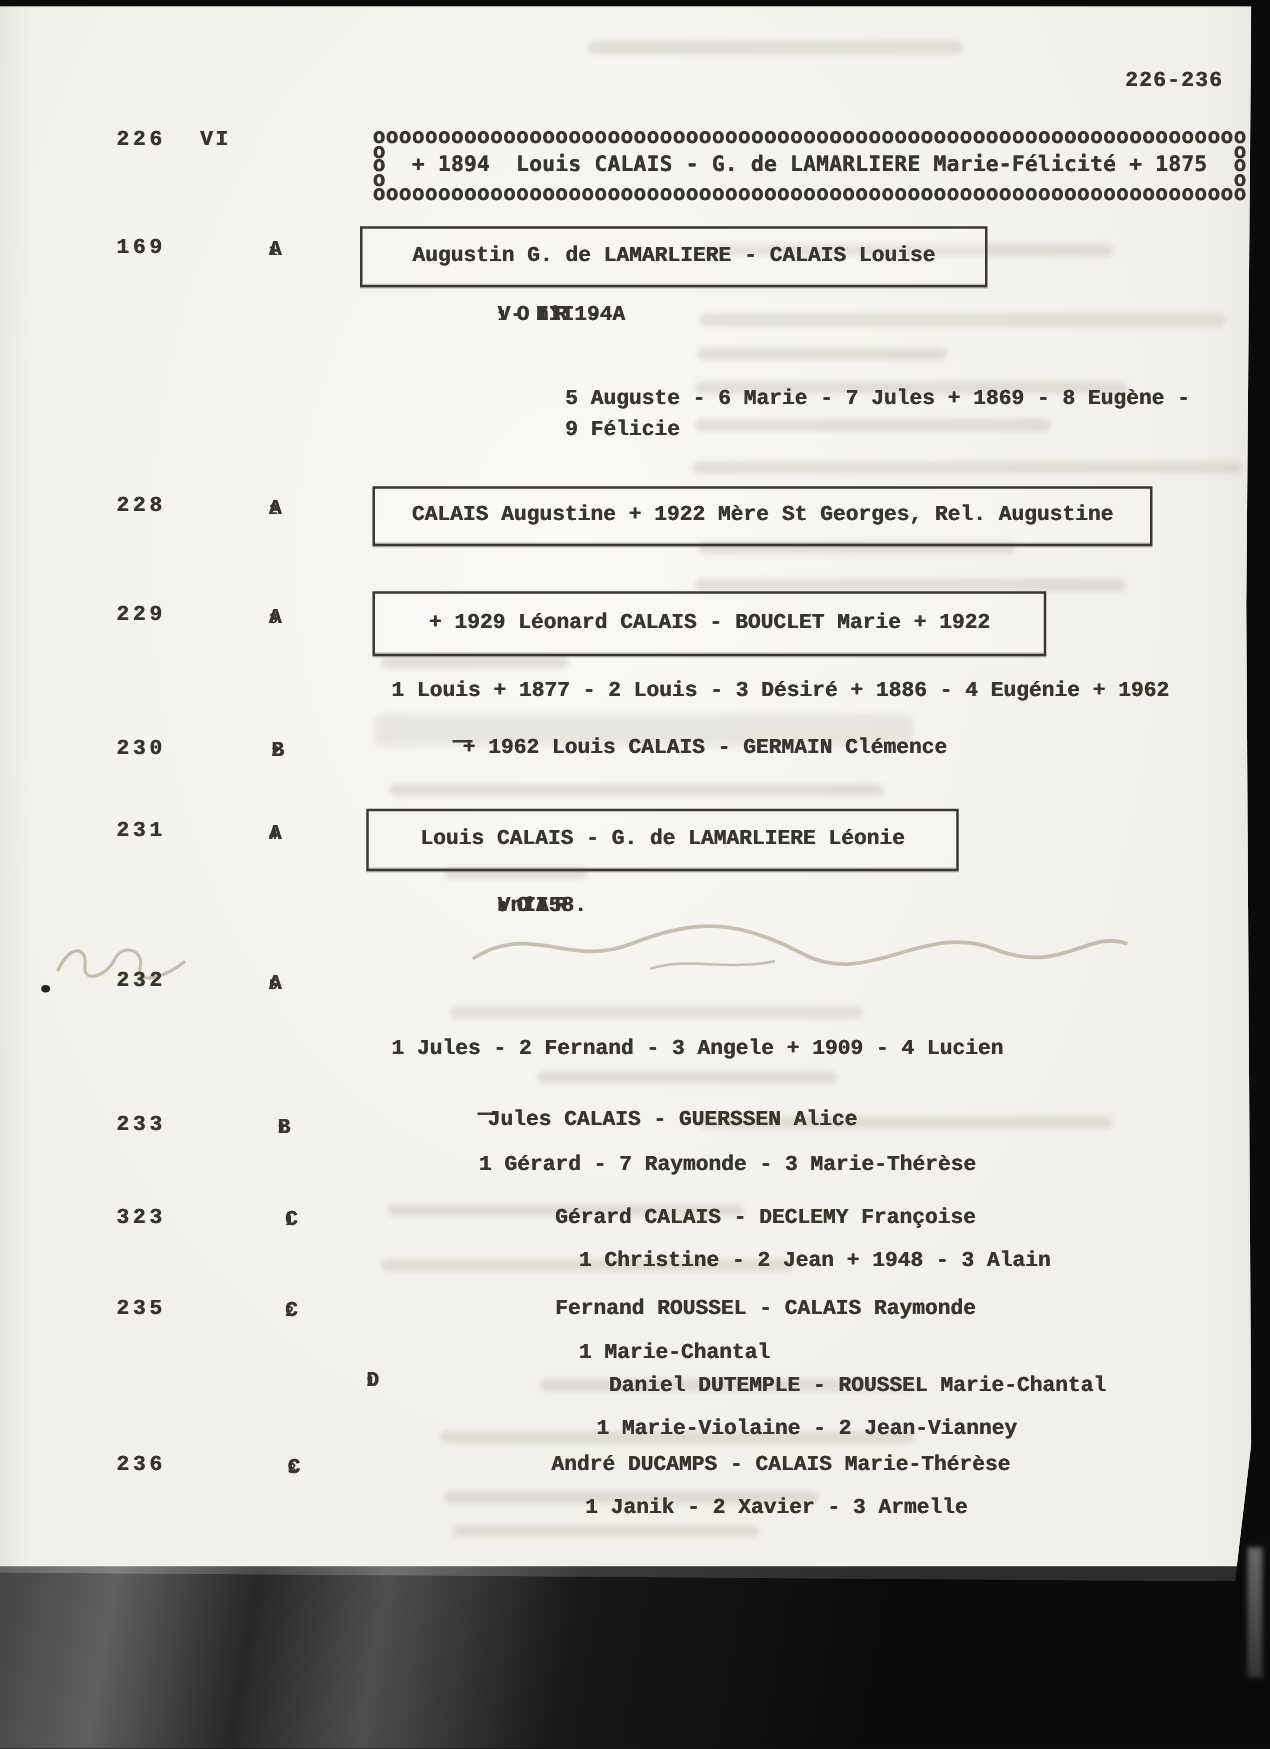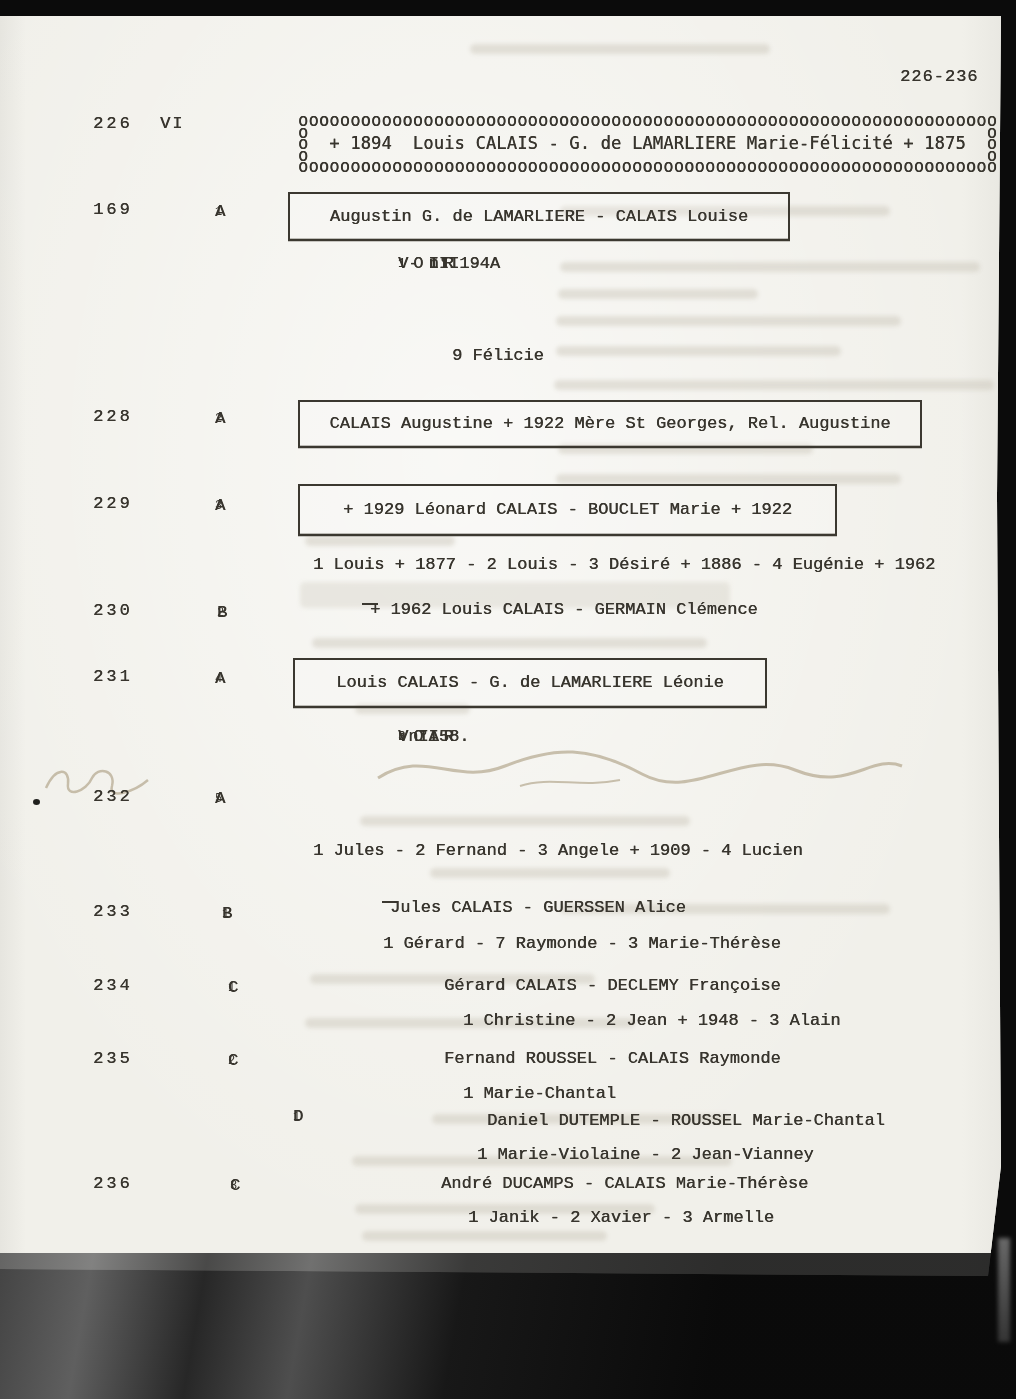--- a/index.html
+++ b/index.html
@@ -1,26 +1,26 @@
 <!DOCTYPE html>
 <html><head>
 <meta charset="utf-8">
 <style>
   html,body{margin:0;padding:0;background:#0b0b0b;}
   .canvas{position:relative;width:1016px;height:1399px;overflow:hidden;
           background:#0b0b0b;
           font-family:"Liberation Mono","DejaVu Sans Mono",monospace;
           color:#38352e;}
   
-  .page{position:absolute;left:0;top:16px;width:1002px;height:1260px;
+  .page{position:absolute;left:0;top:5px;width:1002px;height:1260px;
         background:
           radial-gradient(ellipse at 45% 35%, rgba(255,255,255,.55), rgba(255,255,255,0) 70%),
           linear-gradient(to right,#e6e5df 0px,#f1f0ea 26px,#f1f0ea 96%,#e9e8e2 100%),
           #f1f0ea;
-        clip-path:polygon(0 0,1001px 0,997px 480px,1001px 1150px,988px 1260px,0 1253px);}
+        clip-path:polygon(0 0,1001px 0,997px 480px,1001px 1150px,988px 1260px,0 1253px);font-weight:bold;}
   .page *{position:absolute;}
   
   .t{white-space:pre;font-size:17px;line-height:22px;
      text-shadow:.4px 0 0 currentColor;}
   .num{letter-spacing:3px;}
   .gen{letter-spacing:2px;}
   .code sub{font-size:12px;vertical-align:-6px;text-shadow:none;}
   .boxed{border:2px solid #3b3830;display:flex;align-items:center;justify-content:center;
          box-shadow:inset 0 -1px 0 rgba(59,56,48,.3), 0 1px 0 rgba(59,56,48,.25);
          background:rgba(255,255,255,.18);}
@@ -84,20 +84,21 @@
     <div class="inkdot" style="left:33px;top:783px"></div>
 
     <div class="t num" style="left:93px;top:97px">226</div>
     <div class="t gen" style="left:160px;top:97px">VI</div>
     <pre class="obox" style="left:282px;top:83px"><div>ooooooooooooooooooooooooooooooooooooooooooooooooooooooooooooooooooo</div><div>o                                                                 o</div><div>o  + 1894  Louis CALAIS - G. de LAMARLIERE Marie-Félicité + 1875  o</div><div>o                                                                 o</div><div>ooooooooooooooooooooooooooooooooooooooooooooooooooooooooooooooooooo</div></pre>
 
     <div class="t num" style="left:93px;top:183px">169</div>
     <div class="t code" style="left:215px;top:185px"><span>A</span><sub>1</sub></div>
     <div class="t boxed" style="left:288px;top:176px;width:498px;height:45px"><span>Augustin G. de LAMARLIERE - CALAIS Louise</span></div>
     <div class="t voir" style="left:398px;top:237px"><span class="w">VOIR</span><span> - III - A</span><sub>1</sub><span>   n° 194</span></div>
+    <div class="t" style="left:452px;top:304px">5 Auguste - 6 Marie - 7 Jules + 1869 - 8 Eugène -</div>
     <div class="t" style="left:452px;top:329px">9 Félicie</div>
 
     <div class="t num" style="left:93px;top:390px">228</div>
     <div class="t code" style="left:215px;top:392px"><span>A</span><sub>2</sub></div>
     <div class="t boxed" style="left:298px;top:384px;width:620px;height:44px"><span>CALAIS Augustine + 1922 Mère St Georges, Rel. Augustine</span></div>
 
     <div class="t num" style="left:93px;top:477px">229</div>
     <div class="t code" style="left:215px;top:479px"><span>A</span><sub>3</sub></div>
     <div class="t boxed" style="left:298px;top:468px;width:535px;height:48px"><span>+ 1929 Léonard CALAIS - BOUCLET Marie + 1922</span></div>
     <div class="t" style="left:313px;top:538px">1 Louis + 1877 - 2 Louis - 3 Désiré + 1886 - 4 Eugénie + 1962</div>
@@ -113,21 +114,21 @@
 
     <div class="t num" style="left:93px;top:770px">232</div>
     <div class="t code" style="left:215px;top:772px"><span>A</span><sub>5</sub></div>
     <div class="t" style="left:313px;top:824px">1 Jules - 2 Fernand - 3 Angele + 1909 - 4 Lucien</div>
 
     <div class="t num" style="left:93px;top:885px">233</div>
     <div class="t code" style="left:222px;top:887px"><span>B</span><sub>1</sub></div>
     <div class="t uline" style="left:382px;top:881px"><span>Jules CALAIS - GUERSSEN Alice</span></div>
     <div class="t" style="left:383px;top:917px">1 Gérard - 7 Raymonde - 3 Marie-Thérèse</div>
 
-    <div class="t num" style="left:93px;top:959px">234</div>
+    <div class="t num" style="left:93px;top:959px">323</div>
     <div class="t code" style="left:228px;top:961px"><span>C</span><sub>1</sub></div>
     <div class="t" style="left:444px;top:959px">Gérard CALAIS - DECLEMY Françoise</div>
     <div class="t" style="left:463px;top:994px">1 Christine - 2 Jean + 1948 - 3 Alain</div>
 
     <div class="t num" style="left:93px;top:1032px">235</div>
     <div class="t code" style="left:228px;top:1034px"><span>C</span><sub>2</sub></div>
     <div class="t" style="left:444px;top:1032px">Fernand ROUSSEL - CALAIS Raymonde</div>
     <div class="t" style="left:463px;top:1067px">1 Marie-Chantal</div>
 
     <div class="t code" style="left:293px;top:1090px"><span>D</span><sub>1</sub></div>

